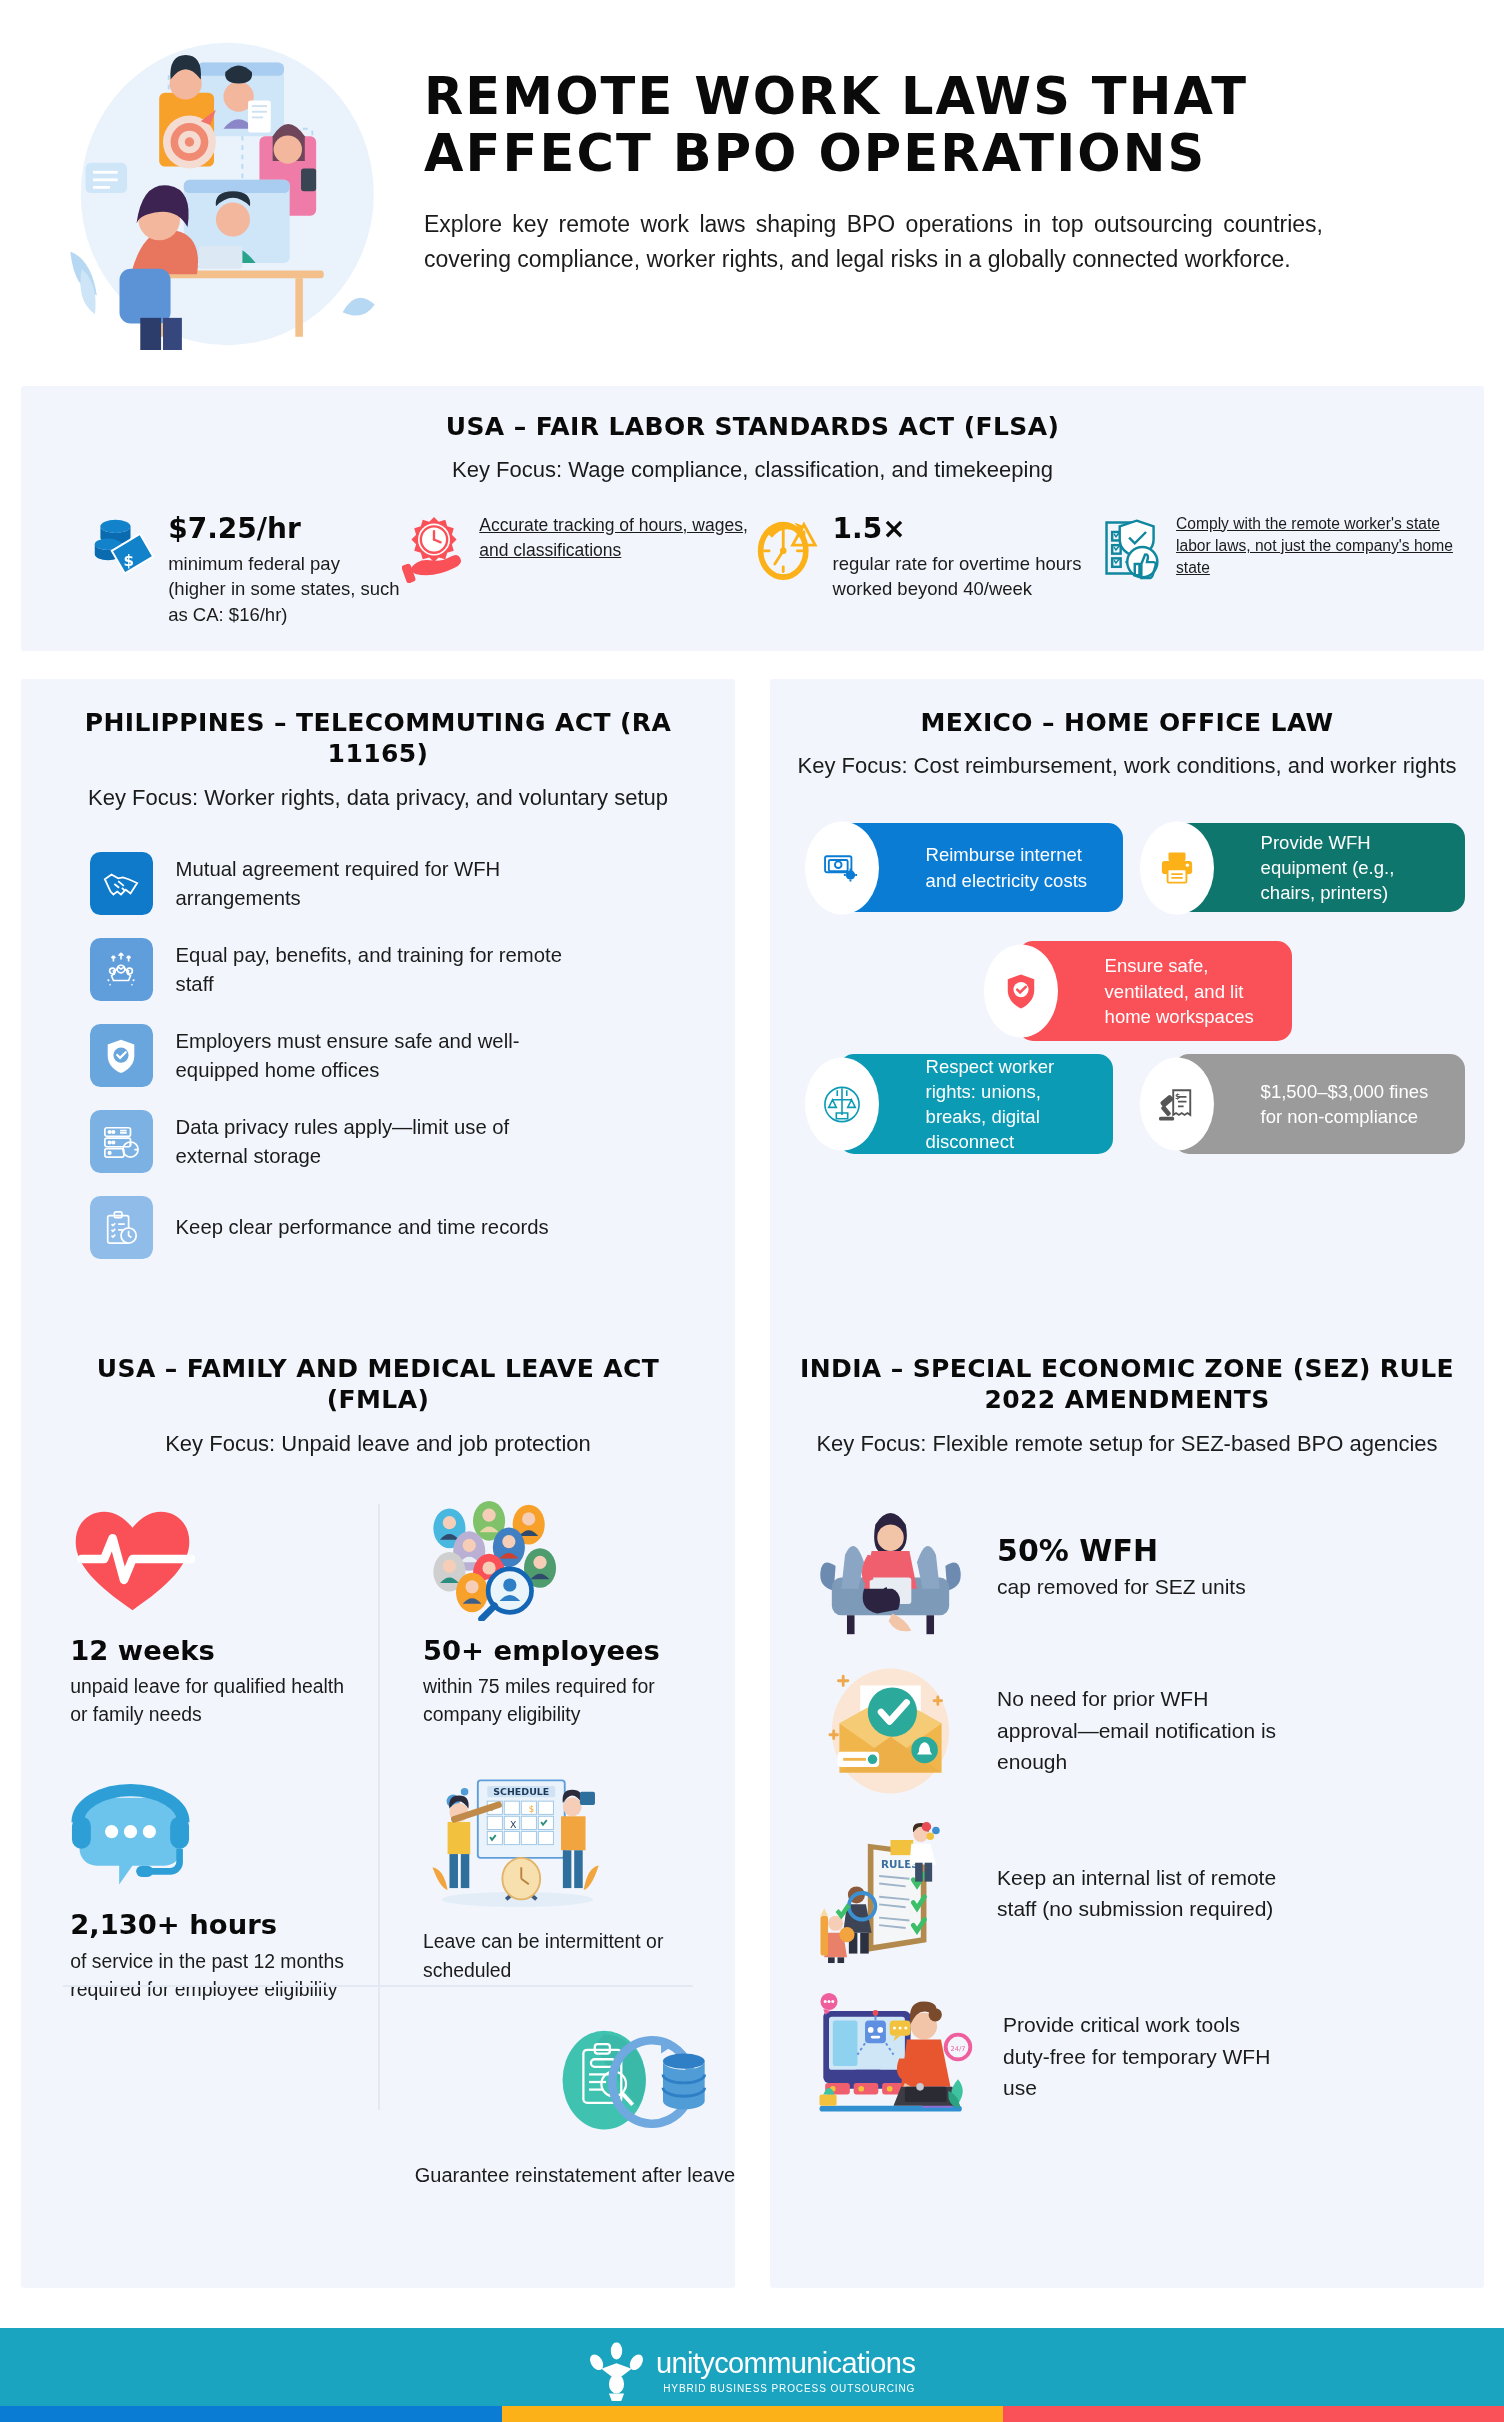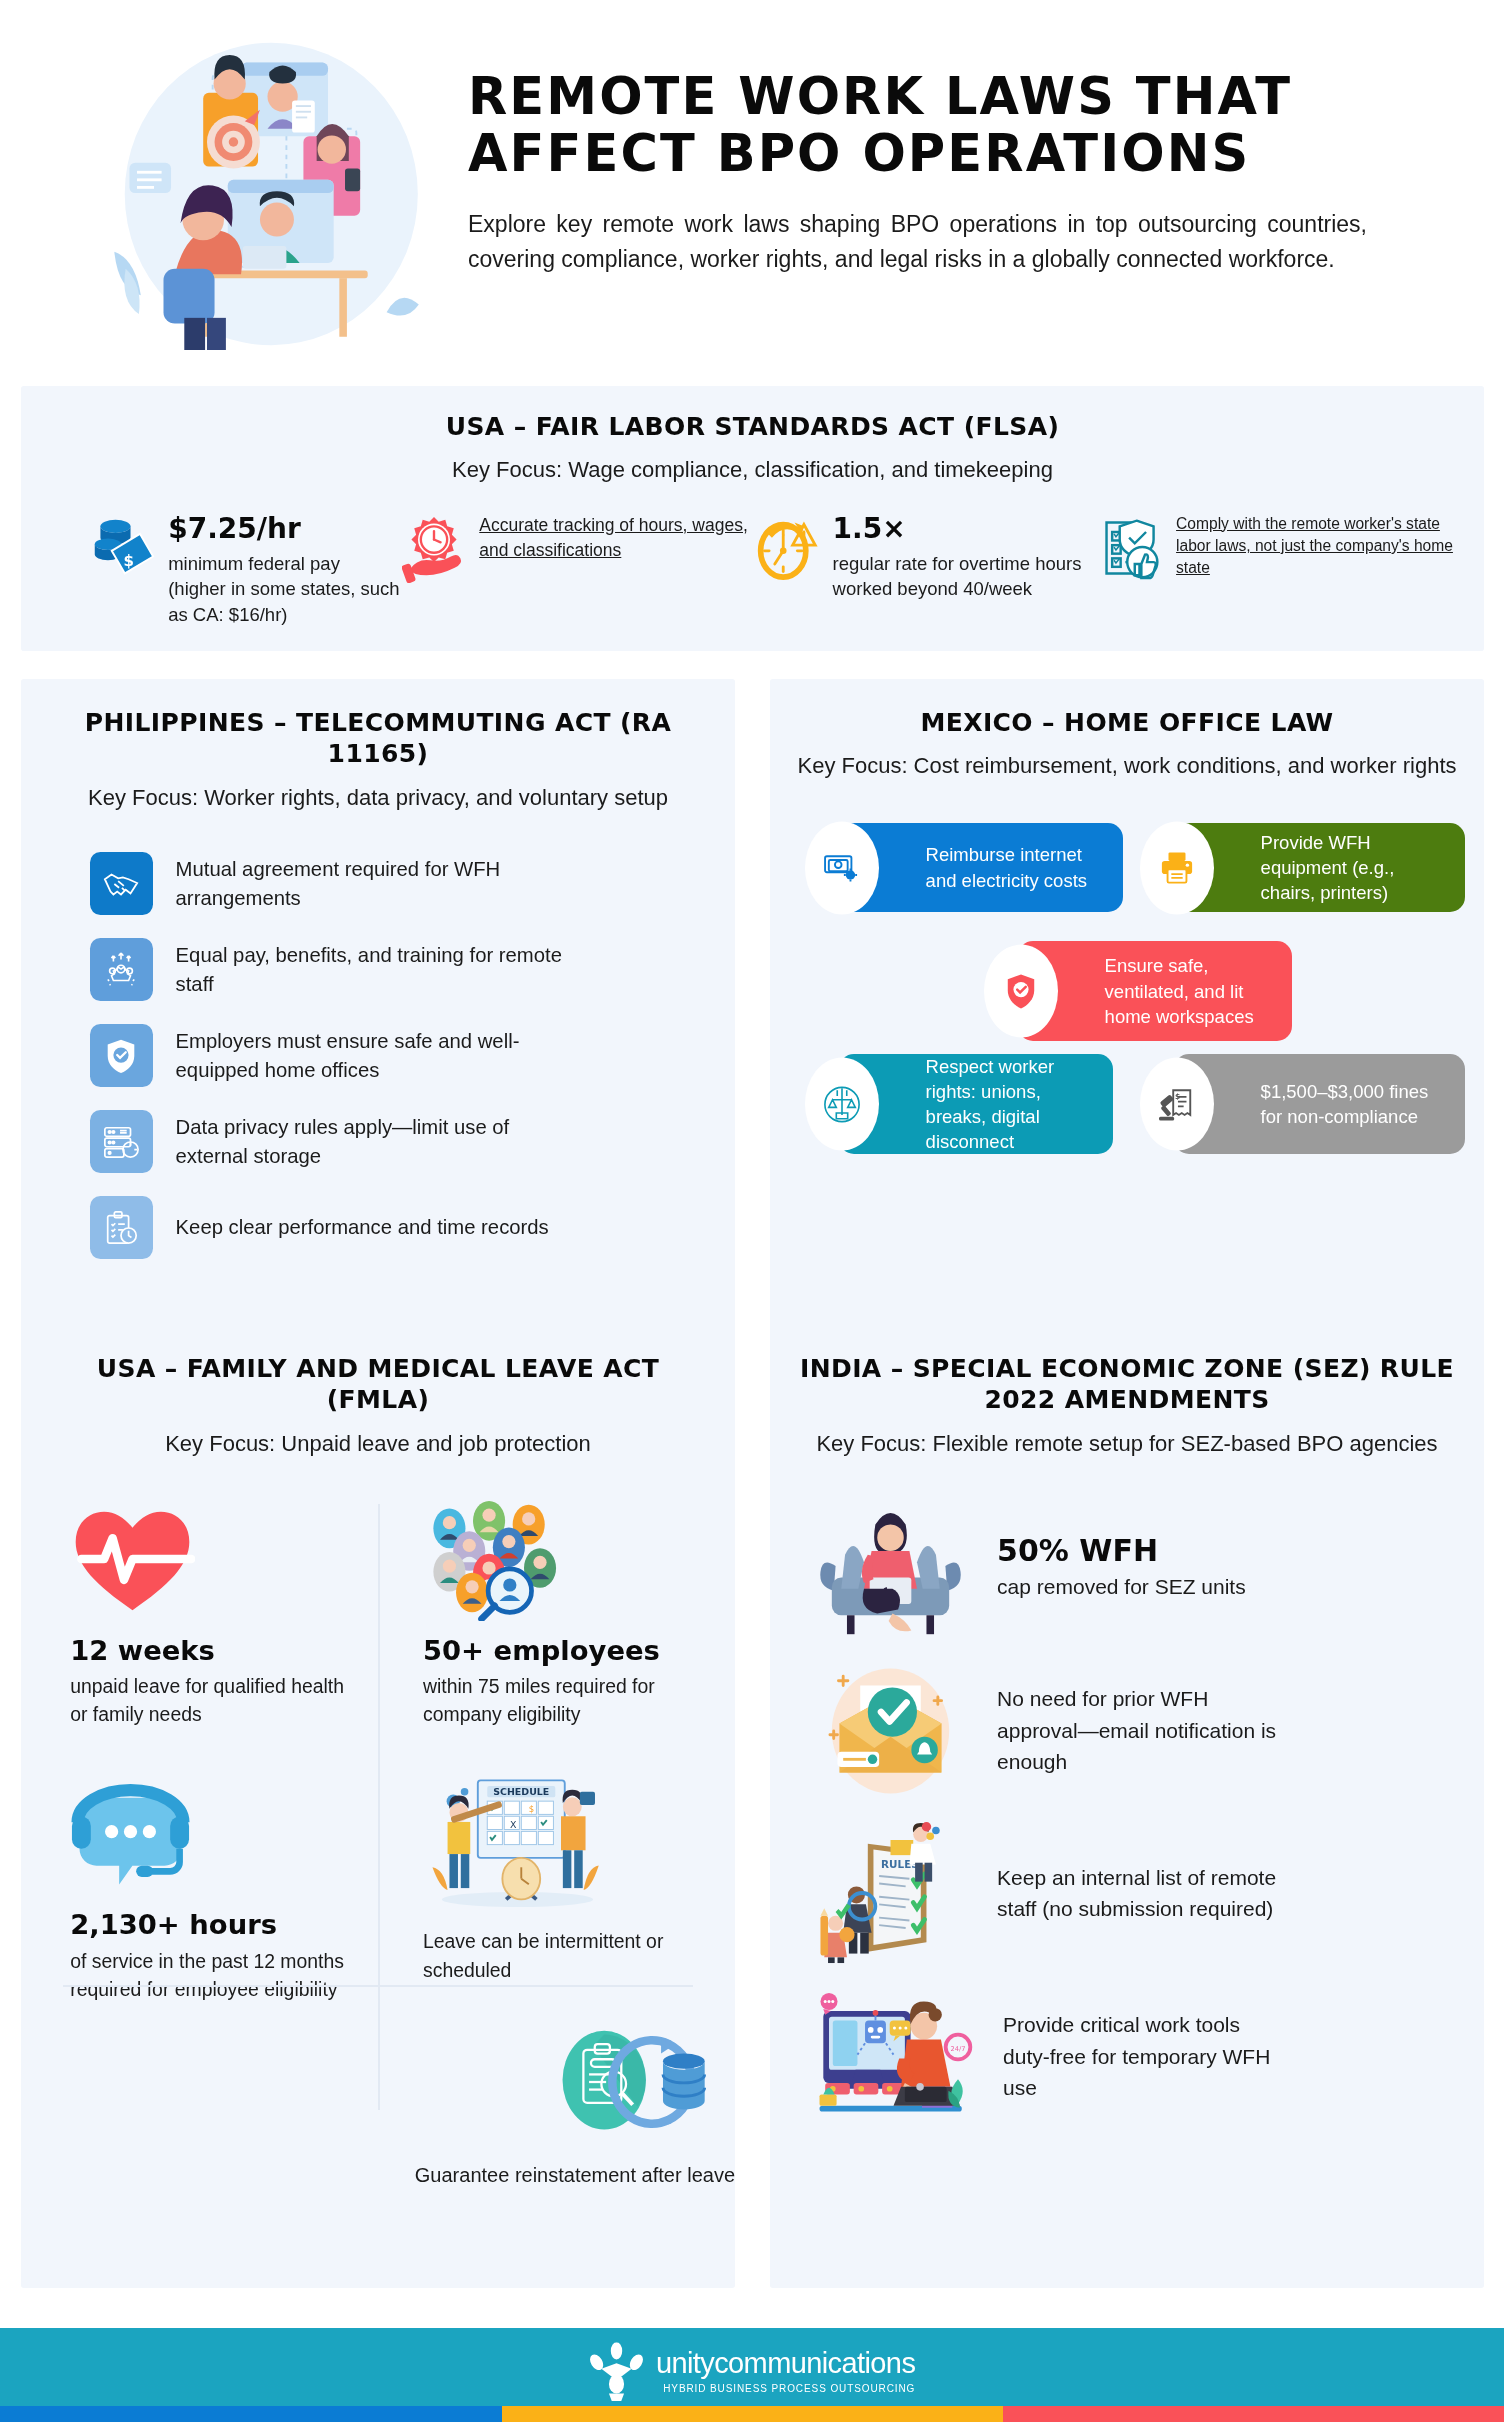--- a/index.html
+++ b/index.html
@@ -5,21 +5,21 @@
   * { box-sizing: border-box; margin: 0; padding: 0; }
   html, body {
     width: 1505px; height: 2423px;
     background: #ffffff;
     font-family: "Liberation Sans", sans-serif;
     overflow: hidden;
   }
   .page { position: relative; width: 1505px; height: 2423px; background:#fff; }
 
   
-  .header { display: flex; align-items: flex-start; padding: 38px 28px 0 57px; height: 369px; margin-left: 44px; }
+  .header { display: flex; align-items: flex-start; padding: 38px 28px 0 57px; height: 369px; }
   .hero-art { width: 350px; height: 312px; position: relative; flex: 0 0 350px; }
   .header-text { flex: 1; padding-left: 17px; padding-top: 30px; }
   .main-title {
     font-family: "DejaVu Sans", sans-serif;
     font-weight: 700; font-size: 51px; line-height: 1.12;
     letter-spacing: 2.1px; color: #0a0a0a; text-transform: uppercase;
   }
   .sub-desc {
     margin-top: 24.6px; font-size: 23px; line-height: 1.52; color: #1b1b1b;
     text-align: justify; max-width: 899px; font-weight: 400;
@@ -371,21 +371,21 @@
             <rect x="2" y="5" width="28" height="17" rx="2"></rect>
             <rect x="6" y="9" width="20" height="12" rx="1.5"></rect>
             <circle cx="16" cy="14" r="3.5"></circle>
             <circle cx="29" cy="25" r="5" fill="#0b7cd4" stroke="none"></circle>
             <path d="M29 18v2M29 30v2M22 25h2M34 25h2" stroke-width="2"></path>
           </svg>
         </div>
         <div class="mx-label">Reimburse internet and electricity costs</div>
       </div>
 
-      <div class="mx-card" style="left:379px; top:0; width:291px; background:#4d7c0f">
+      <div class="mx-card" style="left:379px; top:0; width:291px; background:#0f766e">
         <div class="mx-bubble">
           <svg width="36" height="34" viewBox="0 0 38 36">
             <rect x="10" y="2" width="18" height="9" rx="1.5" fill="#fbb117"></rect>
             <rect x="3" y="11" width="32" height="14" rx="3" fill="#fbb117"></rect>
             <rect x="9" y="20" width="20" height="14" rx="1.5" fill="#fff" stroke="#fbb117" stroke-width="2"></rect>
             <g stroke="#fbb117" stroke-width="1.8">
                 <line x1="13" y1="25" x2="25" y2="25"></line>
                 <line x1="13" y1="29" x2="25" y2="29"></line>
               </g>
             <circle cx="30" cy="15.5" r="1.8" fill="#fff"></circle>

